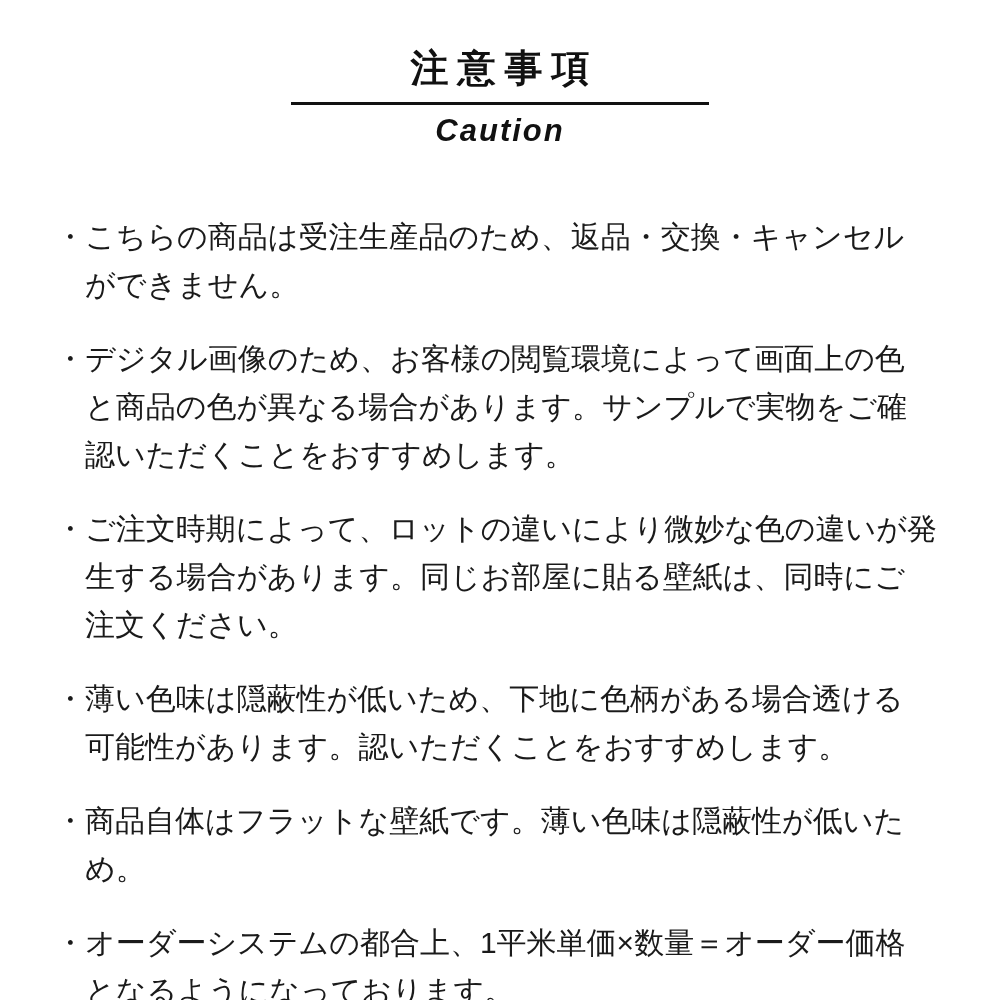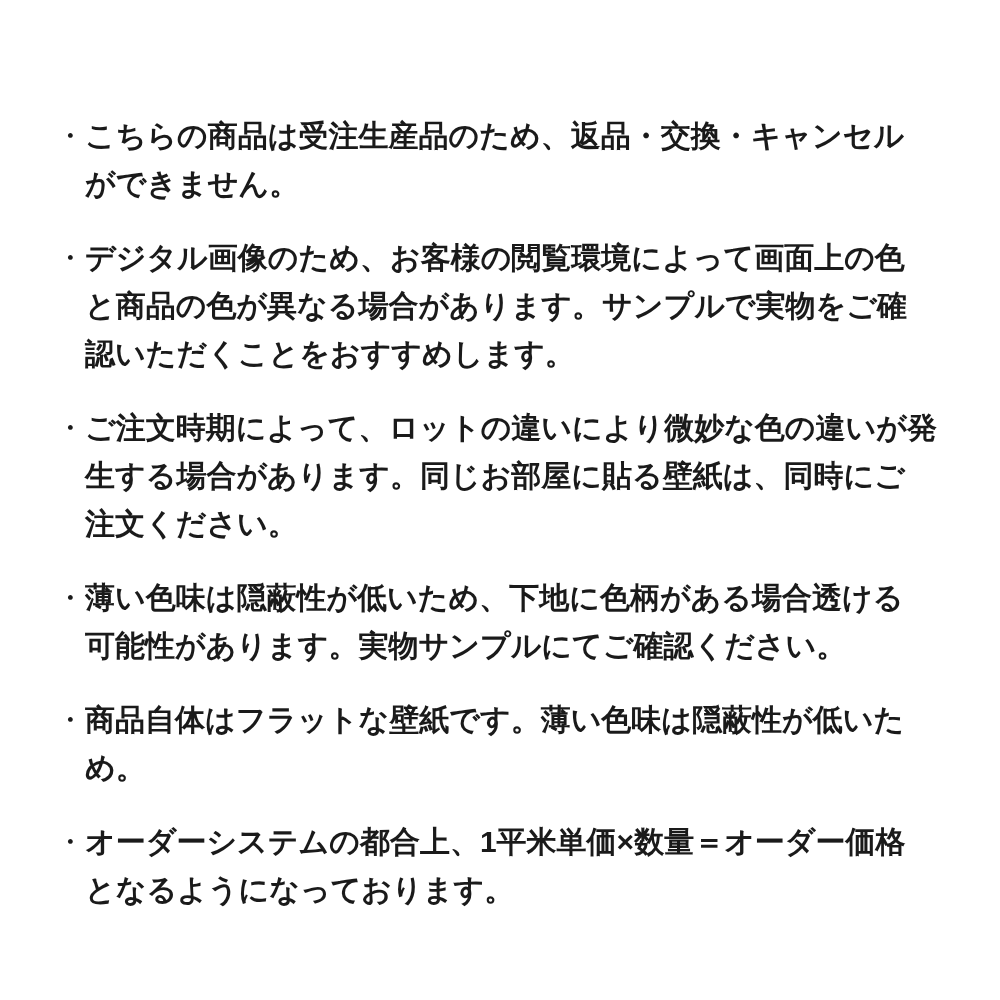--- a/index.html
+++ b/index.html
@@ -58,28 +58,32 @@
     margin-bottom: 26px;
   }
   .bullet {
     flex: 0 0 30px;
     width: 30px;
     text-align: left;
   }
   .caution-text {
     flex: 1;
     white-space: pre-line; 
-    font-weight: bold;
   }
 </style>
 </head>
 <body>
 
 <div class="page">
 
+  <div class="header">
+    <h1 class="title-ja">注意事項</h1>
+    <div class="title-divider"></div>
+    <div class="title-en">Caution</div>
+  </div>
 
   <ul class="caution-list">
     <li class="caution-item">
       <span class="bullet">・</span>
       <span class="caution-text">こちらの商品は受注生産品のため、返品・交換・キャンセル
 ができません。</span>
     </li>
     <li class="caution-item">
       <span class="bullet">・</span>
       <span class="caution-text">デジタル画像のため、お客様の閲覧環境によって画面上の色
@@ -88,21 +92,21 @@
     </li>
     <li class="caution-item">
       <span class="bullet">・</span>
       <span class="caution-text">ご注文時期によって、ロットの違いにより微妙な色の違いが発
 生する場合があります。同じお部屋に貼る壁紙は、同時にご
 注文ください。</span>
     </li>
     <li class="caution-item">
       <span class="bullet">・</span>
       <span class="caution-text">薄い色味は隠蔽性が低いため、下地に色柄がある場合透ける
-可能性があります。実物サンプルにてご確認ください。</span>
+可能性があります。認いただくことをおすすめします。</span>
     </li>
     <li class="caution-item">
       <span class="bullet">・</span>
       <span class="caution-text">商品自体はフラットな壁紙です。薄い色味は隠蔽性が低いため。</span>
     </li>
     <li class="caution-item">
       <span class="bullet">・</span>
       <span class="caution-text">オーダーシステムの都合上、1平米単価×数量＝オーダー価格
 となるようになっております。</span>
     </li>

